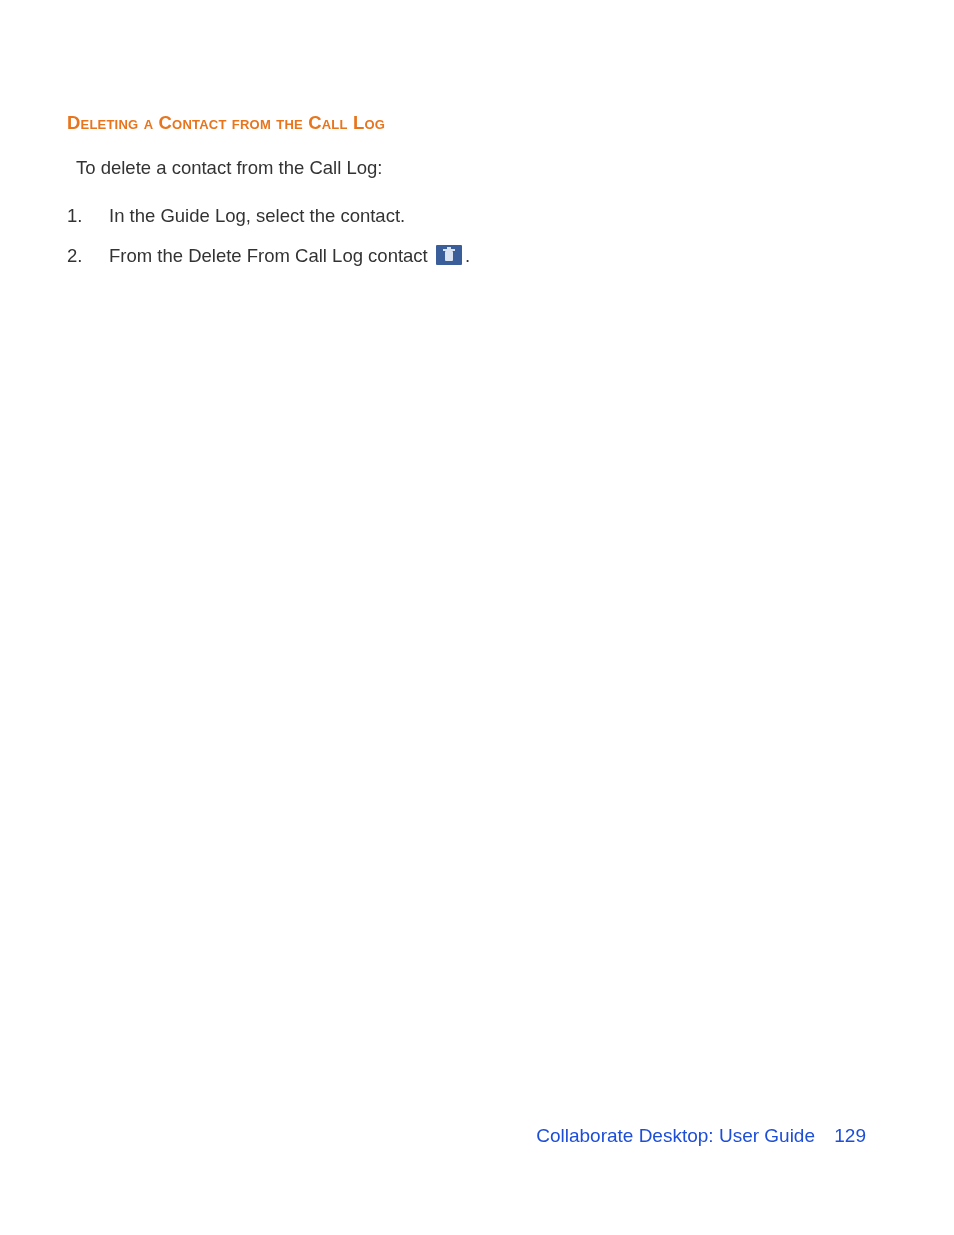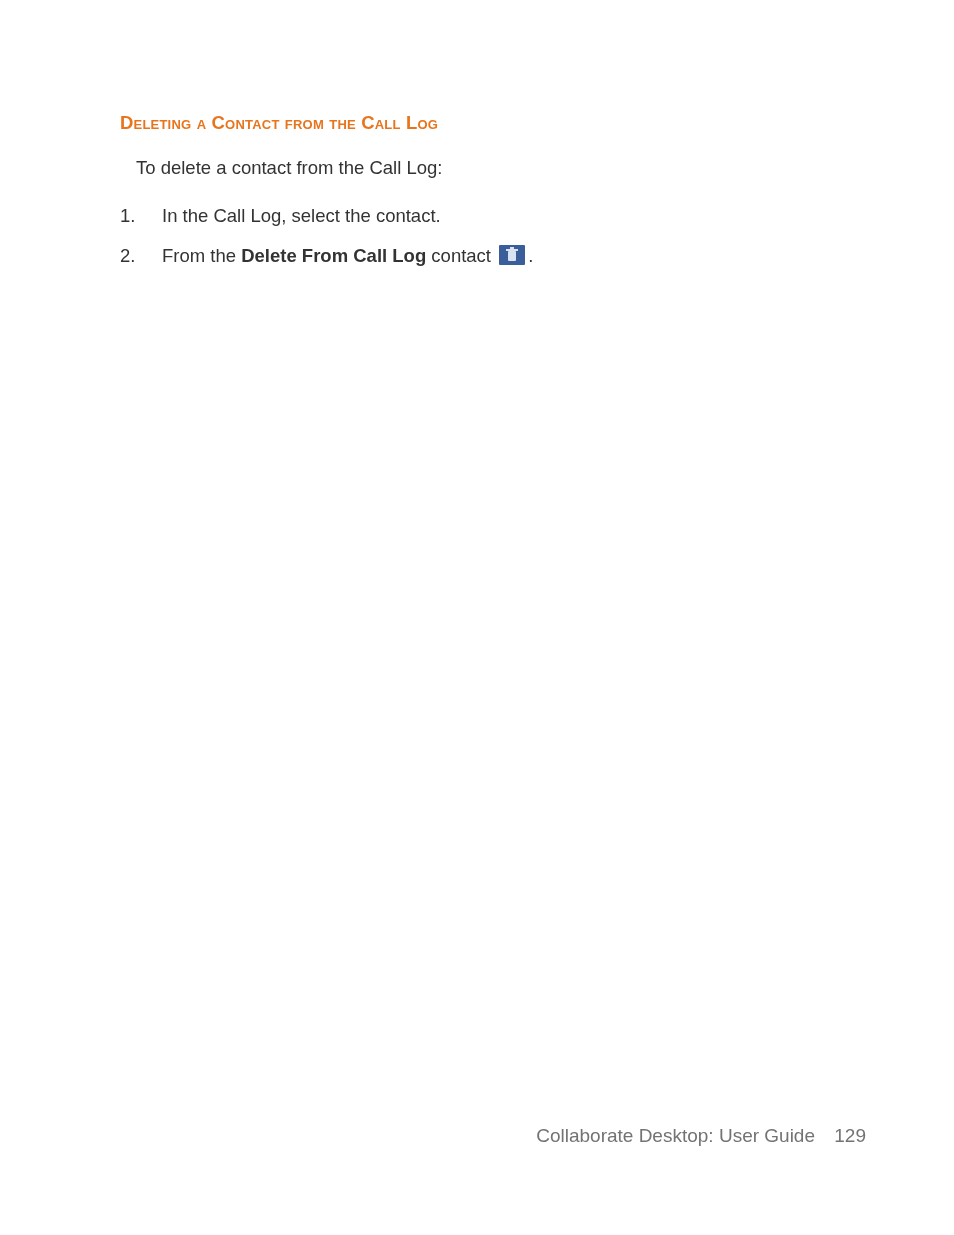--- a/index.html
+++ b/index.html
@@ -7,38 +7,38 @@
     padding: 0;
     width: 954px;
     height: 1235px;
     background: #ffffff;
     font-family: Arial, Helvetica, sans-serif;
     color: #333333;
     position: relative;
   }
   .page {
     box-sizing: border-box;
-    padding: 112px 88px 0 120px;
+    padding: 112px 88px 0 67px;
     width: 100%;
     height: 100%;
     position: relative;
   }
   .section-heading {
     color: #e8741c;
     font-weight: bold;
     font-size: 18.5px;
     font-variant: small-caps;
     letter-spacing: 0.2px;
     margin: 0 0 22px 0;
     line-height: 1.2;
   }
   .intro {
     font-size: 18.5px;
     color: #333;
-    margin: 0 0 20px 16px;
+    margin: 0 0 20px 9px;
     line-height: 1.35;
   }
   ol.steps {
     list-style: none;
     padding: 0;
     margin: 0;
     counter-reset: step;
   }
   ol.steps > li {
     font-size: 18.5px;
@@ -49,21 +49,21 @@
     position: relative;
   }
   ol.steps > li .num {
     position: absolute;
     left: 0;
     top: 0;
     width: 28px;
     text-align: left;
   }
   .bold {
-    font-weight: bold;
+    font-weight: normal;
   }
   .delete-icon {
     display: inline-block;
     width: 26px;
     height: 20px;
     background: #3a5e9a;
     vertical-align: -3px;
     margin: 0 3px 0 3px;
     position: relative;
     border-radius: 1px;
@@ -91,40 +91,40 @@
     top: 2px;
     width: 4px;
     height: 2px;
     background: #d9e3f2;
   }
   .footer {
     position: absolute;
     right: 88px;
     bottom: 88px;
     font-size: 19px;
-    color: #737373;
+    color: #1d4ed8;
   }
   .footer .page-num {
     display: inline-block;
     margin-left: 14px;
   }
 </style>
 </head>
 <body>
 
 <div class="page">
 
   <h2 class="section-heading">Deleting a Contact from the Call Log</h2>
 
   <p class="intro">To delete a contact from the Call Log:</p>
 
   <ol class="steps">
     <li>
       <span class="num">1.</span>
-      <span>In the Call Log, select the contact.</span>
+      <span>In the Guide Log, select the contact.</span>
     </li>
     <li>
       <span class="num">2.</span>
       <span>From the </span><span class="bold">Delete From Call Log</span><span> contact </span><span class="delete-icon"><span class="handle"></span><span class="lid"></span><span class="can"></span></span><span>.</span>
     </li>
   </ol>
 
   <div class="footer">
     <span>Collaborate Desktop: User Guide</span>
     <span class="page-num">129</span>

